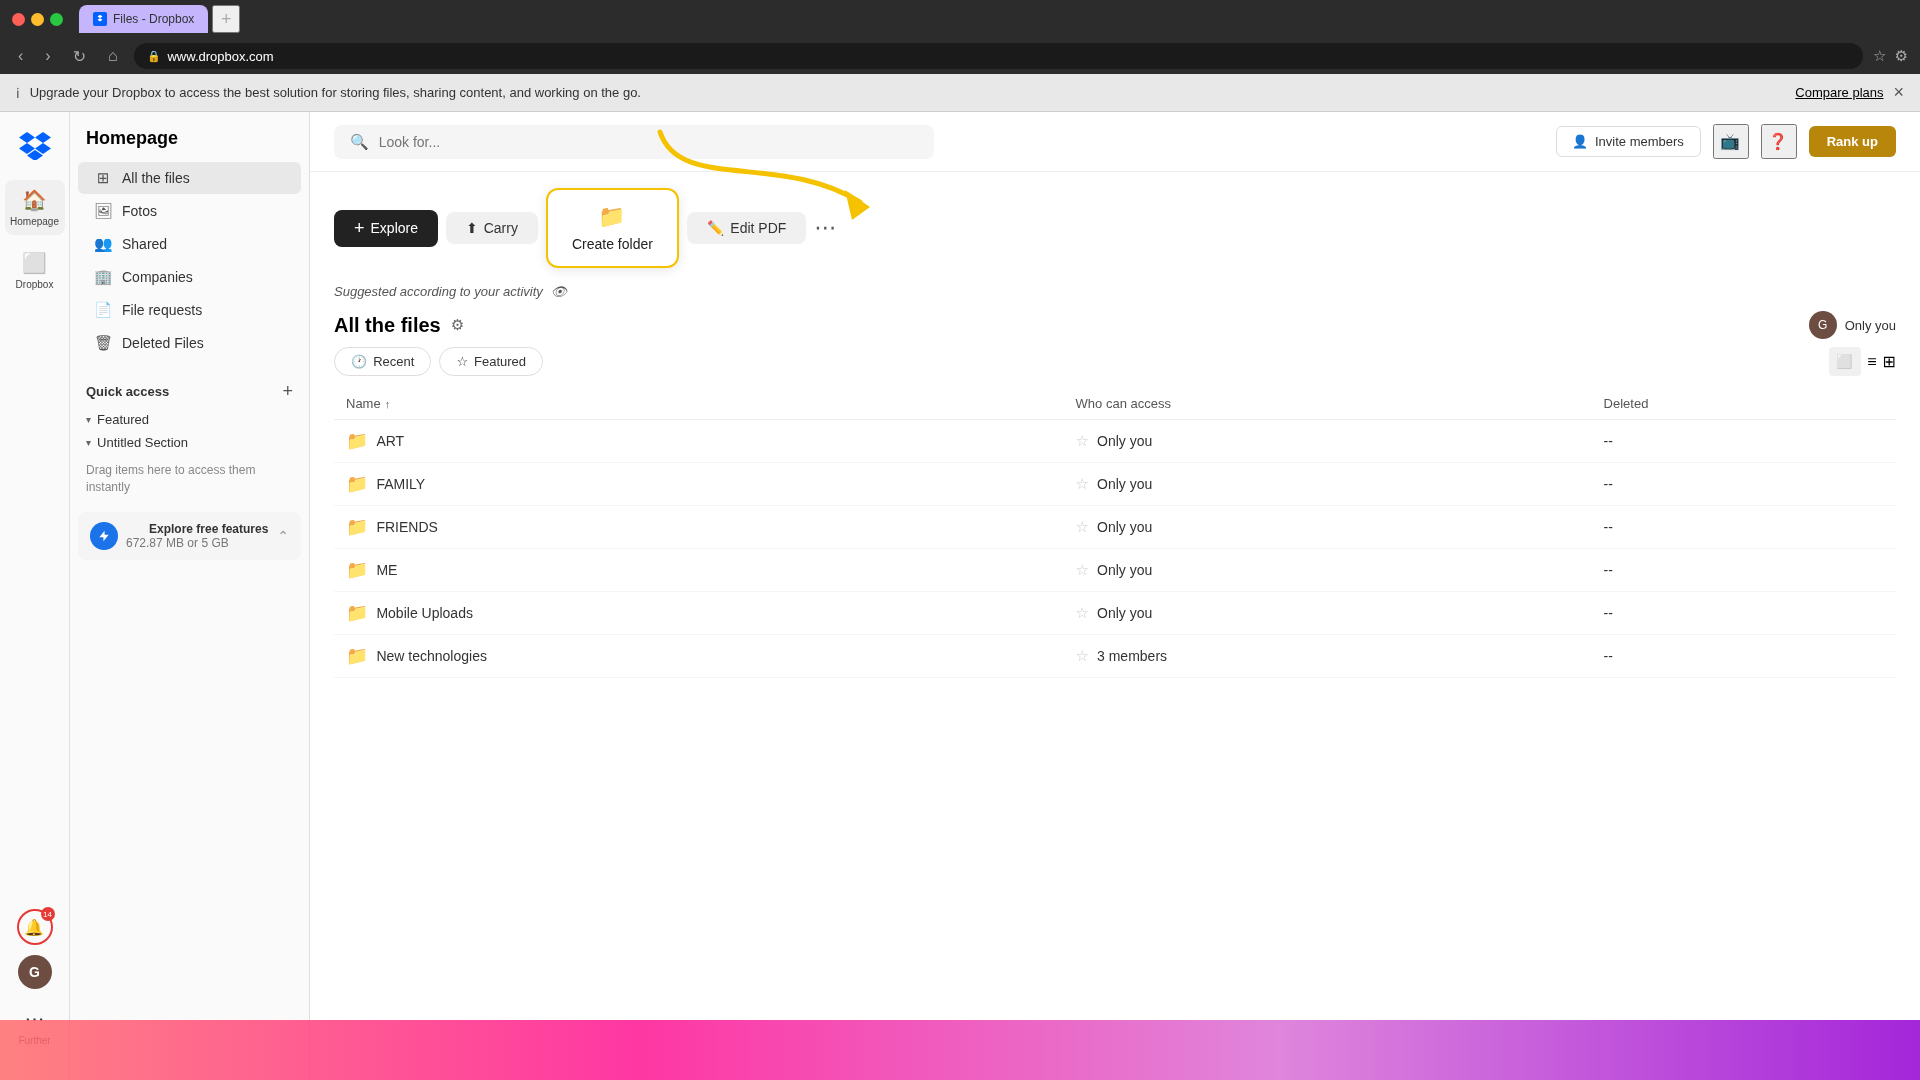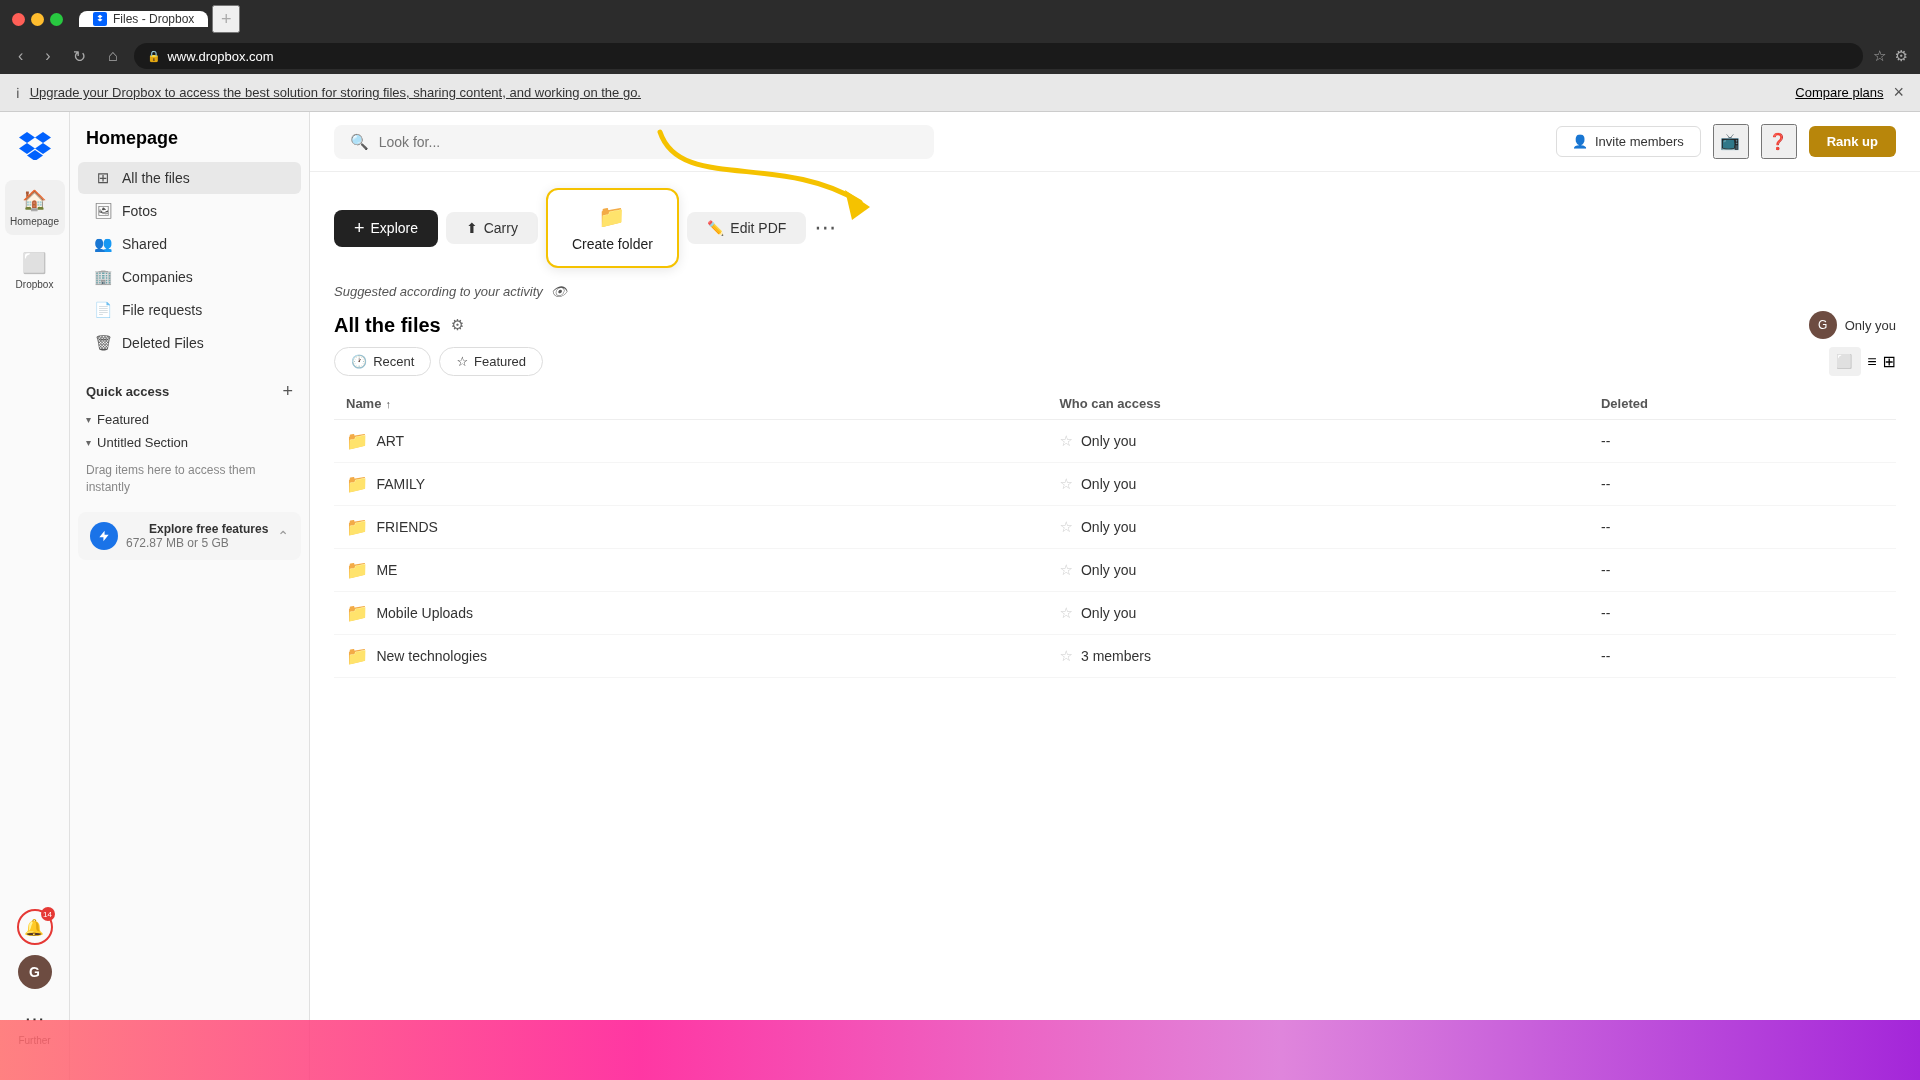--- a/index.html
+++ b/index.html
@@ -7,35 +7,35 @@
 
     
     .browser-chrome { width: 100%; background: #3c3c3c; }
     .browser-title-bar { display: flex; align-items: center; height: 38px; padding: 0 12px; gap: 8px; background: #2c2c2c; }
     .window-controls { display: flex; gap: 6px; align-items: center; }
     .win-btn { width: 13px; height: 13px; border-radius: 50%; border: none; cursor: pointer; }
     .win-close { background: #ff5f57; }
     .win-min { background: #ffbd2e; }
     .win-max { background: #28c840; }
     .tab-bar { display: flex; align-items: center; padding: 0 8px; gap: 4px; }
-    .tab { display: flex; align-items: center; gap: 6px; background: #ffffff; border-radius: 8px 8px 0 0; padding: 6px 14px; height: 16px; font-size: 12px; color: #333; }
+    .tab { display: flex; align-items: center; gap: 6px; background: #c4b5fd; border-radius: 8px 8px 0 0; padding: 6px 14px; height: 28px; font-size: 12px; color: #333; }
     .tab-icon { width: 14px; height: 14px; background: #0061FE; border-radius: 2px; display: flex; align-items: center; justify-content: center; }
     .tab-icon svg { width: 10px; height: 10px; fill: white; }
     .new-tab { width: 28px; height: 28px; display: flex; align-items: center; justify-content: center; color: #aaa; font-size: 18px; cursor: pointer; }
     .address-bar { display: flex; align-items: center; height: 36px; background: #2c2c2c; padding: 0 12px; gap: 10px; }
     .nav-btn { background: none; border: none; color: #aaa; font-size: 16px; cursor: pointer; padding: 2px 6px; }
     .address-input { flex: 1; background: #1a1a1a; border: none; border-radius: 20px; padding: 4px 14px; color: #fff; font-size: 13px; height: 26px; display: flex; align-items: center; gap: 6px; }
     .address-input .lock-icon { color: #aaa; font-size: 11px; }
     .toolbar-icons { display: flex; gap: 8px; align-items: center; }
     .toolbar-icon { color: #aaa; font-size: 15px; cursor: pointer; }
 
     
     .notification-bar { background: #e8e8e8; display: flex; align-items: center; padding: 8px 16px; gap: 10px; font-size: 13px; color: #333; border-bottom: 1px solid #ccc; }
     .notif-info { color: #555; font-size: 14px; }
-    .notif-text { flex: 1; text-decoration: underline; }
+    .notif-text { flex: 1; }
     .notif-link { color: #000; text-decoration: underline; cursor: pointer; }
     .notif-close { background: none; border: none; font-size: 18px; color: #555; cursor: pointer; margin-left: auto; }
 
     
     .app-layout { display: flex; height: calc(1080px - 38px - 36px - 38px); }
 
     
     .left-nav { width: 70px; background: #fafafa; border-right: 1px solid #e0e0e0; display: flex; flex-direction: column; align-items: center; padding: 16px 0; gap: 8px; }
     .nav-logo { width: 36px; height: 36px; display: flex; align-items: center; justify-content: center; margin-bottom: 8px; }
     .nav-item { display: flex; flex-direction: column; align-items: center; gap: 4px; padding: 8px 6px; border-radius: 8px; cursor: pointer; width: 60px; }
@@ -80,21 +80,21 @@
     
     .files-section { padding: 8px 24px; flex: 1; overflow-y: auto; }
     .files-header { display: flex; align-items: center; gap: 10px; margin-bottom: 8px; }
     .files-title { font-size: 20px; font-weight: 600; color: #000; }
     .gear-icon { color: #666; font-size: 15px; cursor: pointer; }
     .filter-tabs { display: flex; gap: 8px; margin-bottom: 12px; }
     .filter-tab { display: flex; align-items: center; gap: 6px; padding: 6px 16px; border-radius: 20px; border: 1px solid #ddd; font-size: 13px; cursor: pointer; background: #fff; color: #333; }
 
     
     .files-table { width: 100%; border-collapse: collapse; }
-    .files-table th { text-align: left; padding: 8px 12px; font-size: 13px; color: #555; font-weight: 700; border-bottom: 1px solid #eee; }
+    .files-table th { text-align: left; padding: 8px 12px; font-size: 13px; color: #555; font-weight: 400; border-bottom: 1px solid #eee; }
     .files-table td { padding: 10px 12px; font-size: 14px; color: #333; border-bottom: 1px solid #f5f5f5; }
     .folder-icon { color: #5B7FDB; font-size: 18px; margin-right: 8px; }
     .file-name-cell { display: flex; align-items: center; }
     .star-icon { color: #ccc; font-size: 15px; cursor: pointer; }
     .th-sort { display: flex; align-items: center; gap: 4px; cursor: pointer; }
     .sort-arrow { font-size: 11px; }
     .invite-btn { display: flex; align-items: center; gap: 6px; padding: 7px 16px; border-radius: 6px; border: 1px solid #ddd; font-size: 13px; cursor: pointer; background: #fff; color: #333; }
     .present-icon { font-size: 16px; color: #555; cursor: pointer; padding: 6px; }
     .help-icon { font-size: 16px; color: #555; cursor: pointer; padding: 6px; }
     .rank-btn { background: #b8860b; color: white; border: none; border-radius: 6px; padding: 8px 18px; font-size: 13px; font-weight: 600; cursor: pointer; }

